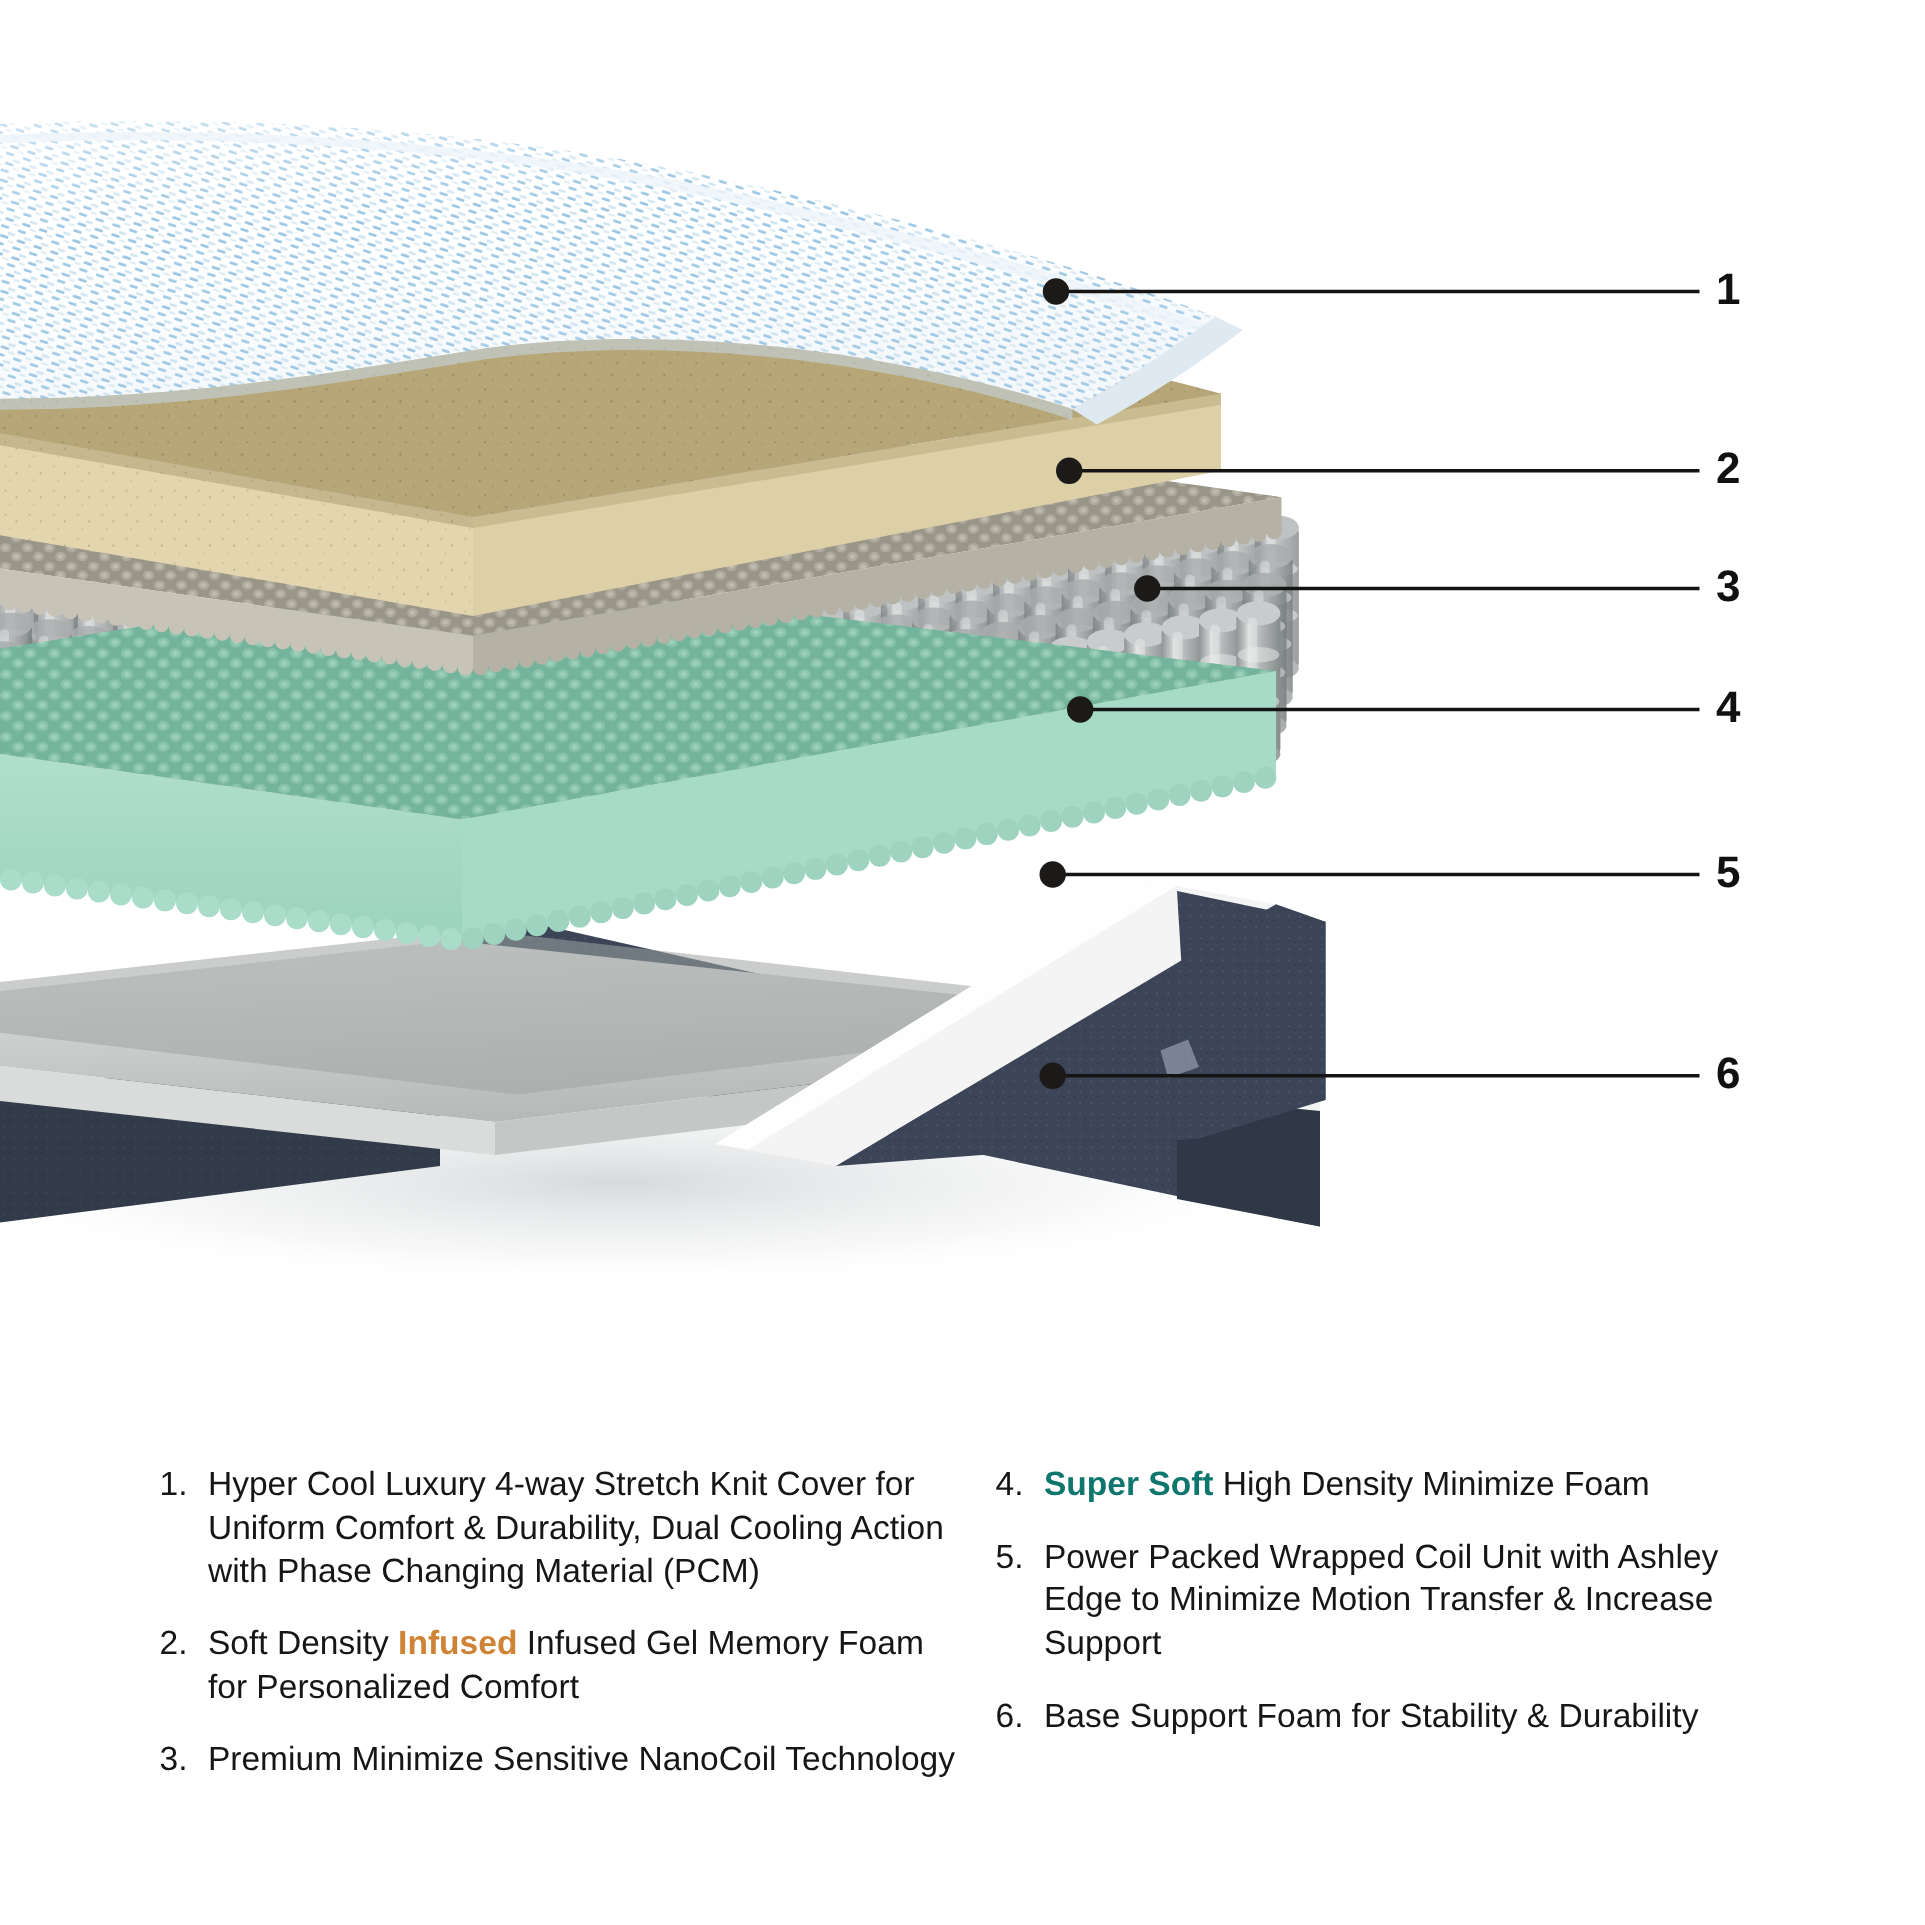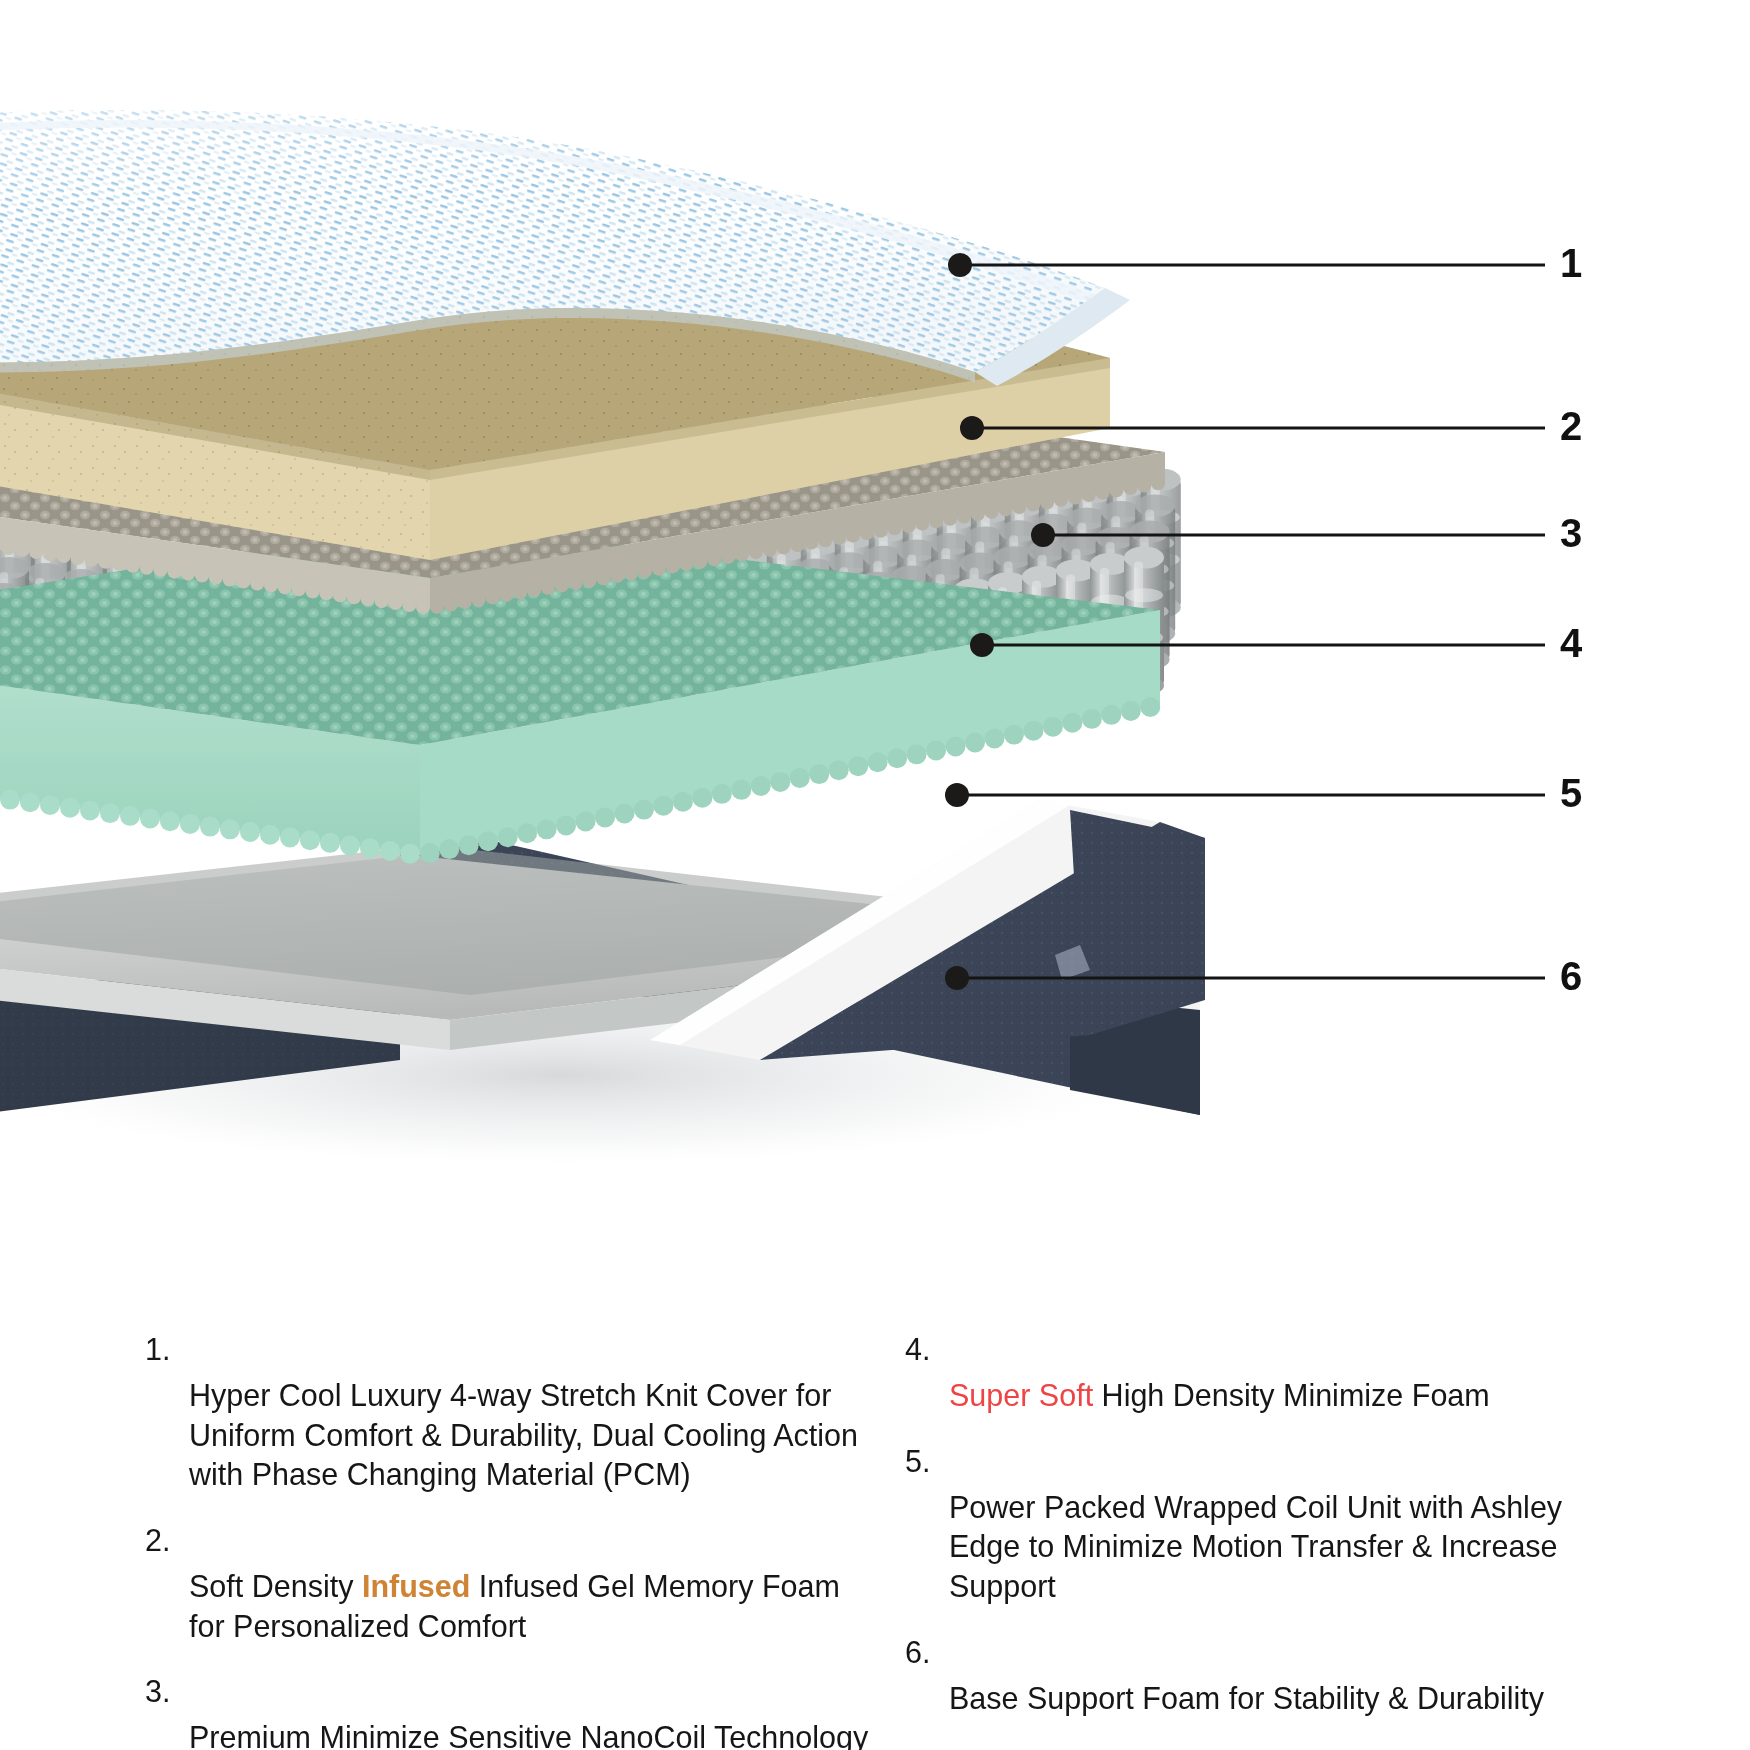--- a/index.html
+++ b/index.html
@@ -58,23 +58,23 @@
     color: #161616;
     font-family: "Liberation Sans", sans-serif;
     font-weight: 400;
   }
   .legend-num {
     flex: 0 0 auto;
     width: 44px;
     text-align: left;
     color: #161616;
   }
-  .legend-text { flex: 1 1 auto; margin-top: 46px; }
+  .legend-text { flex: 1 1 auto; }
   .hl-copper { color: #cf8335; font-weight: 700; }
-  .hl-bold  { font-weight: 400; color: #ef4444; }
+  .hl-bold  { font-weight: 700; color: #0f766e; }
 </style>
 </head>
 <body>
 
 <div id="page">
 
   <div id="illustration">
 
     <svg width="1750" height="1200" viewBox="0 0 1750 1200" style="position:absolute;left:0;top:0;">
 

